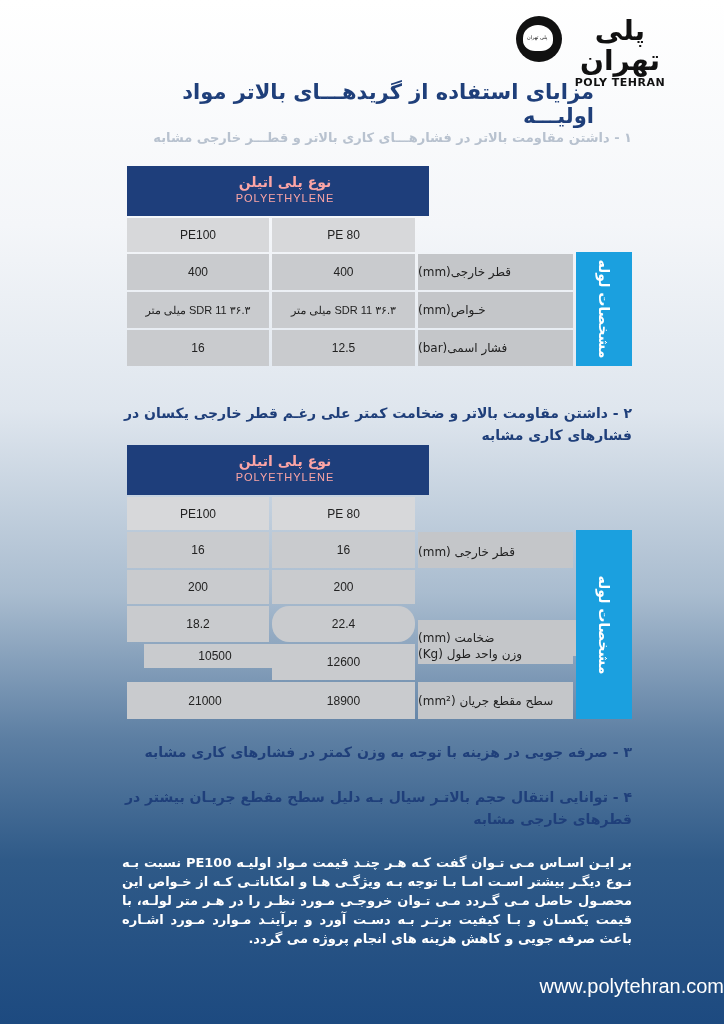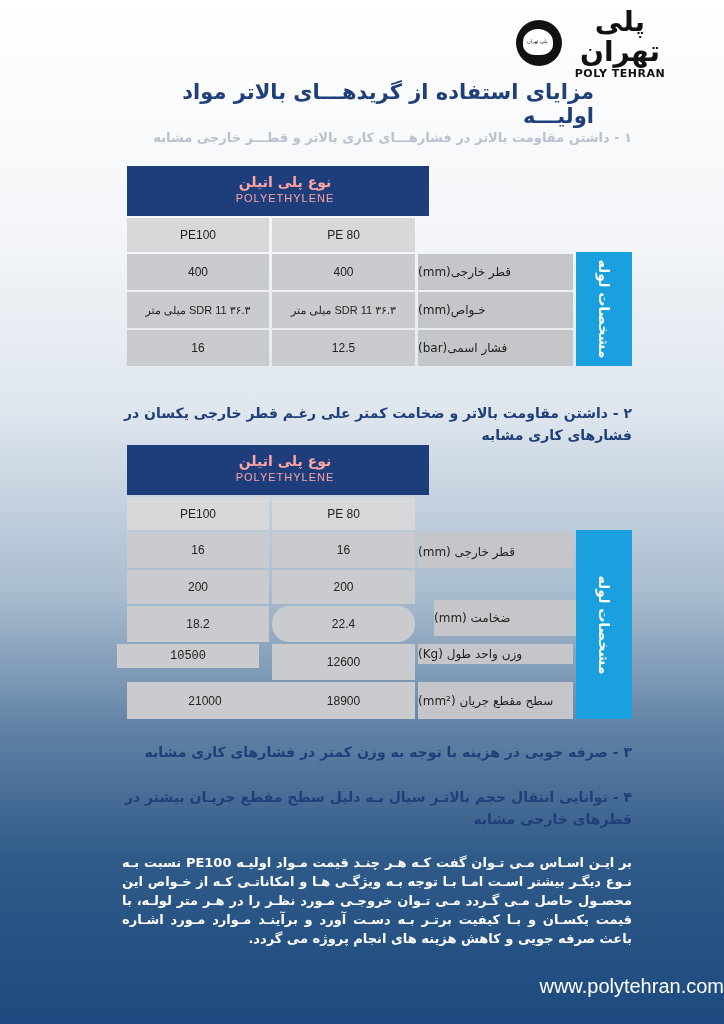--- a/index.html
+++ b/index.html
@@ -3,21 +3,21 @@
 <meta charset="utf-8">
 <style>
   html, body { margin:0; padding:0; }
   body {
     width:724px; height:1024px; position:relative; overflow:hidden;
     background: linear-gradient(180deg, #ffffff 0%, #f4f6f9 22%, #dfe6ee 40%, #a9bccf 58%, #5d7fa3 72%, #2f5a88 84%, #1d4a80 100%);
     font-family: "DejaVu Sans", sans-serif;
   }
   .abs { position:absolute; }
   
-  .logo { right:52px; top:16px; width:156px; height:54px; display:flex; align-items:center; }
+  .logo { right:52px; top:16px; width:156px; height:54px; display:flex; align-items:flex-start; }
   .logo-mark { width:46px; height:46px; border-radius:50%; background:#111; position:relative; flex:none; }
   .logo-mark .inner { position:absolute; left:7px; top:9px; width:30px; height:26px; border-radius:50% 50% 40% 40%; background:#fff; }
   .logo-mark .label { position:absolute; left:11px; top:18px; font-size:5px; color:#111; }
   .logo-text { margin-left:6px; text-align:center; }
   .logo-fa { font-size:28px; font-weight:bold; color:#111; line-height:30px; direction:rtl; }
   .logo-en { font-size:11px; font-weight:bold; color:#111; letter-spacing:0.5px; }
   .title { right:130px; top:80px; width:480px; text-align:right; direction:rtl; font-size:21px; font-weight:bold; color:#1f3f7a; }
   .point { right:92px; text-align:right; direction:rtl; font-weight:bold; color:#1f3f7a; font-size:14px; line-height:22px; }
   .p1 { top:127px; width:520px; color:#b8c2cf; font-size:13px; }
   .p2 { top:402px; width:550px; }
@@ -86,23 +86,23 @@
 <div class="cell" style="left:127px; top:532px; width:142px; height:36px;">16</div>
 <div class="cell" style="left:272px; top:532px; width:143px; height:36px;">16</div>
 <div class="lbl" style="left:418px; top:532px; width:155px; height:36px;">فشار اسمی (bar)</div>
 
 <div class="cell" style="left:127px; top:570px; width:142px; height:34px;">200</div>
 <div class="cell" style="left:272px; top:570px; width:143px; height:34px;">200</div>
 <div class="lbl" style="left:418px; top:542px; width:155px; height:20px;">قطر خارجی (mm)</div>
 
 <div class="cell" style="left:127px; top:606px; width:142px; height:36px;">18.2</div>
 <div class="cell" style="left:272px; top:606px; width:143px; height:36px;border-radius:17px;">22.4</div>
-<div class="lbl" style="left:418px; top:600px; width:172px; height:36px;margin-left:16px;">ضخامت (mm)</div>
+<div class="lbl" style="left:418px; top:620px; width:172px; height:36px;">ضخامت (mm)</div>
 
-<div class="cell" style="left:117px; top:644px; width:142px; height:24px;font-family:Liberation Mono, monospace;">10500</div>
+<div class="cell" style="left:144px; top:644px; width:142px; height:24px;">10500</div>
 <div class="cell" style="left:272px; top:644px; width:143px; height:36px;">12600</div>
 <div class="lbl" style="left:418px; top:644px; width:155px; height:20px;">وزن واحد طول (Kg)</div>
 
 <div class="cell" style="left:127px; top:682px; width:156px; height:37px;">21000</div>
 <div class="cell" style="left:272px; top:682px; width:143px; height:37px;">18900</div>
 <div class="lbl" style="left:418px; top:682px; width:155px; height:37px;">سطح مقطع جریان (mm²)</div>
 
 <div class="side" style="left:576px; top:530px; width:56px; height:189px;">
   <span>مشخصات لوله</span>
 </div>

